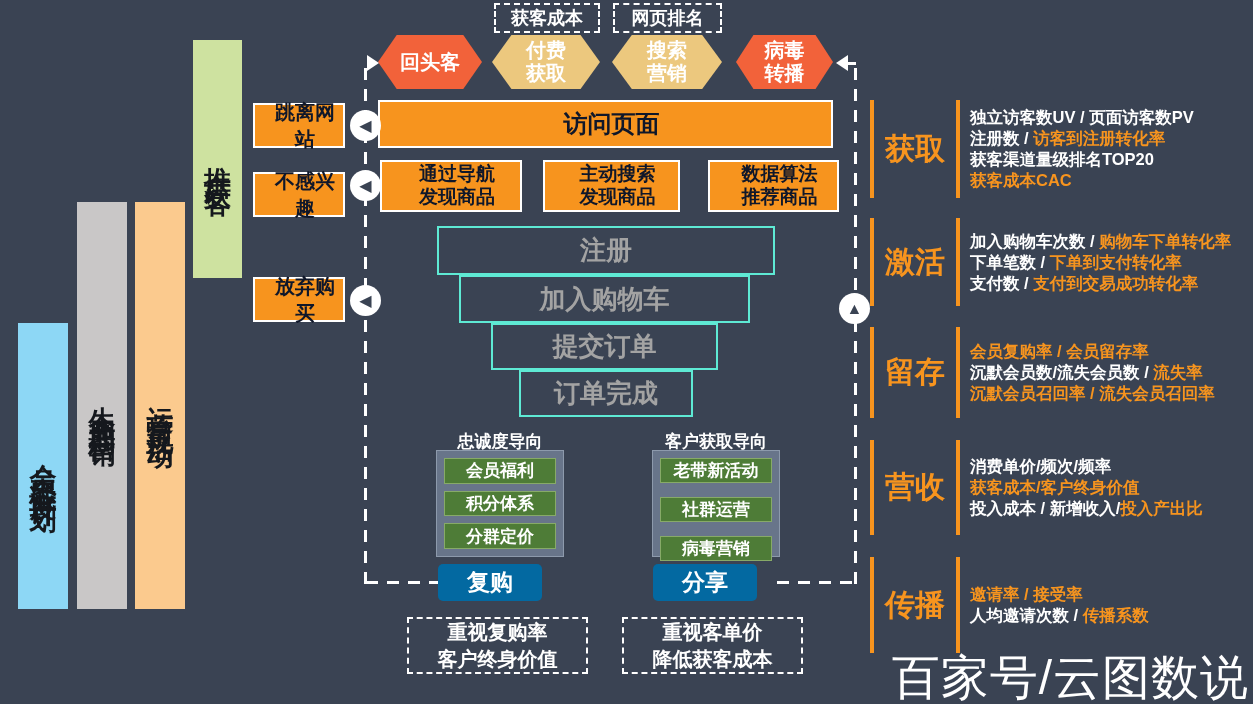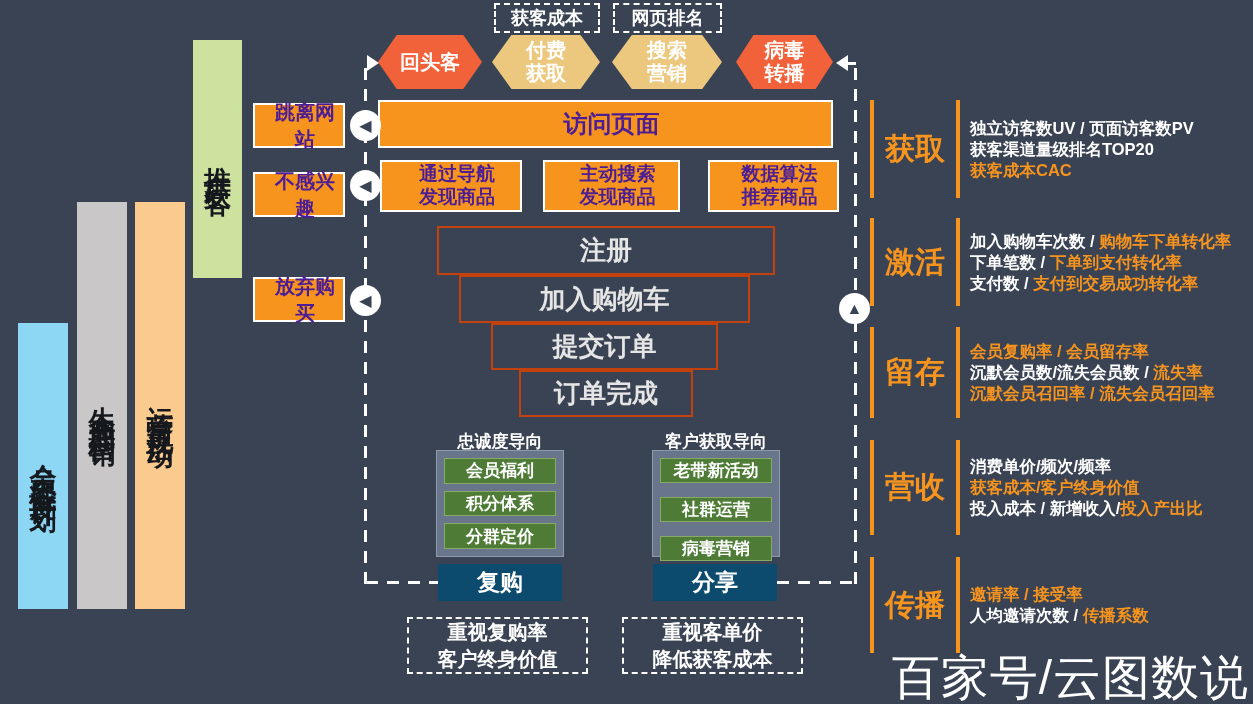--- a/index.html
+++ b/index.html
@@ -32,34 +32,34 @@
          line-height:1.15; text-align:center;
          clip-path:polygon(18% 0%,82% 0%,100% 50%,82% 100%,18% 100%,0% 50%); }
   .hex.red { background:#f2623a; }
   .hex.tan { background:#ecc87e; }
   #hex-0 { left:378px; width:104px; }
   #hex-1 { left:492px; width:108px; }
   #hex-2 { left:612px; width:110px; }
   #hex-3 { left:736px; width:97px; }
 
   
-  .obox { position:absolute; background:#f7941e; border:2px solid #fff; color:#4c1d95; font-weight:bold;
+  .obox { position:absolute; background:#f7941e; border:2px solid #fff; color:#0f172a; font-weight:bold;
           display:flex; flex-direction:column; align-items:center; justify-content:center; text-align:center;padding-left:12px; }
   #visit-bar { left:378px; top:100px; width:455px; height:48px; font-size:24px; }
   .discover { top:160px; height:52px; font-size:19px; line-height:1.2; }
   #discover-0 { left:380px; width:142px; }
   #discover-1 { left:543px; width:137px; }
   #discover-2 { left:708px; width:131px; }
   .exit { left:253px; width:92px; height:45px; font-size:20px; }
   #exit-0 { top:103px; }
   #exit-1 { top:172px; }
   #exit-2 { top:277px; }
 
   
-  .fstep { position:absolute; border:2px solid #c2410c; color:#e5e5e5; font-weight:bold; font-size:26px;
+  .fstep { position:absolute; border:2px solid #5eead4; color:#a3a3a3; font-weight:bold; font-size:26px;
            display:flex; align-items:center; justify-content:center; }
   #fstep-0 { left:437px; top:226px; width:338px; height:49px; }
   #fstep-1 { left:459px; top:275px; width:291px; height:48px; }
   #fstep-2 { left:491px; top:323px; width:227px; height:47px; }
   #fstep-3 { left:519px; top:370px; width:174px; height:47px; }
 
   
   .vdash { position:absolute; width:3px;
            background:repeating-linear-gradient(to bottom,#fff 0 12px,transparent 12px 21px); }
   #vdash-left  { left:364px; top:68px; height:516px; }
@@ -85,21 +85,21 @@
   .col-header { position:absolute; top:430px; width:128px; text-align:center; color:#fff;
                 font-weight:bold; font-size:17px; }
   #header-loyalty { left:436px; }
   #header-referral { left:652px; }
   .panel { position:absolute; top:450px; width:128px; height:107px; background:#68758a;
            border:1px solid #8d9aac; display:flex; flex-direction:column; gap:7px; padding:7px; }
   #panel-loyalty { left:436px; }
   #panel-referral { left:652px;gap:14px; }
   .tactic { flex:1; background:#4e7c37; border:1px solid #87aa68; color:#fff; font-weight:bold;
             font-size:17px; display:flex; align-items:center; justify-content:center; }
-  .action { position:absolute; top:564px; width:124px; height:37px; background:#0c4a6e; border-radius:0;
+  .action { position:absolute; top:564px; width:104px; height:37px; background:#0369a1; border-radius:5px;
             color:#fff; font-weight:bold; font-size:23px; display:flex; align-items:center; justify-content:center; }
   #action-repurchase { left:438px; }
   #action-share { left:653px; }
 
   
   .stage { position:absolute; left:870px; display:flex; align-items:center; }
   .stage .sbar { width:4px; align-self:stretch; background:#f7941e; }
   .stage .slabel { width:82px; text-align:center; color:#f7941e; font-weight:bold; font-size:30px; }
   .stage .smetrics { padding-left:10px; font-weight:bold; font-size:16.5px; line-height:21px; white-space:nowrap; }
   #stage-0 { top:100px; height:98px; }
@@ -202,20 +202,21 @@
     <span class="l2">重视客单价</span>
     <span class="l2">降低获客成本</span>
   </div>
 
   <div class="stage" id="stage-0">
     <div class="sbar"></div>
     <div class="slabel">获取</div>
     <div class="sbar"></div>
     <div class="smetrics">
       <div><span data-color="w">独立访客数UV / 页面访客数PV</span><span></span></div>
+      <div><span data-color="w">注册数 / </span><span data-color="o">访客到注册转化率</span></div>
       <div><span data-color="w">获客渠道量级排名TOP20</span><span></span></div>
       <div><span data-color="o">获客成本CAC</span><span></span></div>
     </div>
   </div>
 
   <div class="stage" id="stage-1">
     <div class="sbar"></div>
     <div class="slabel">激活</div>
     <div class="sbar"></div>
     <div class="smetrics">

